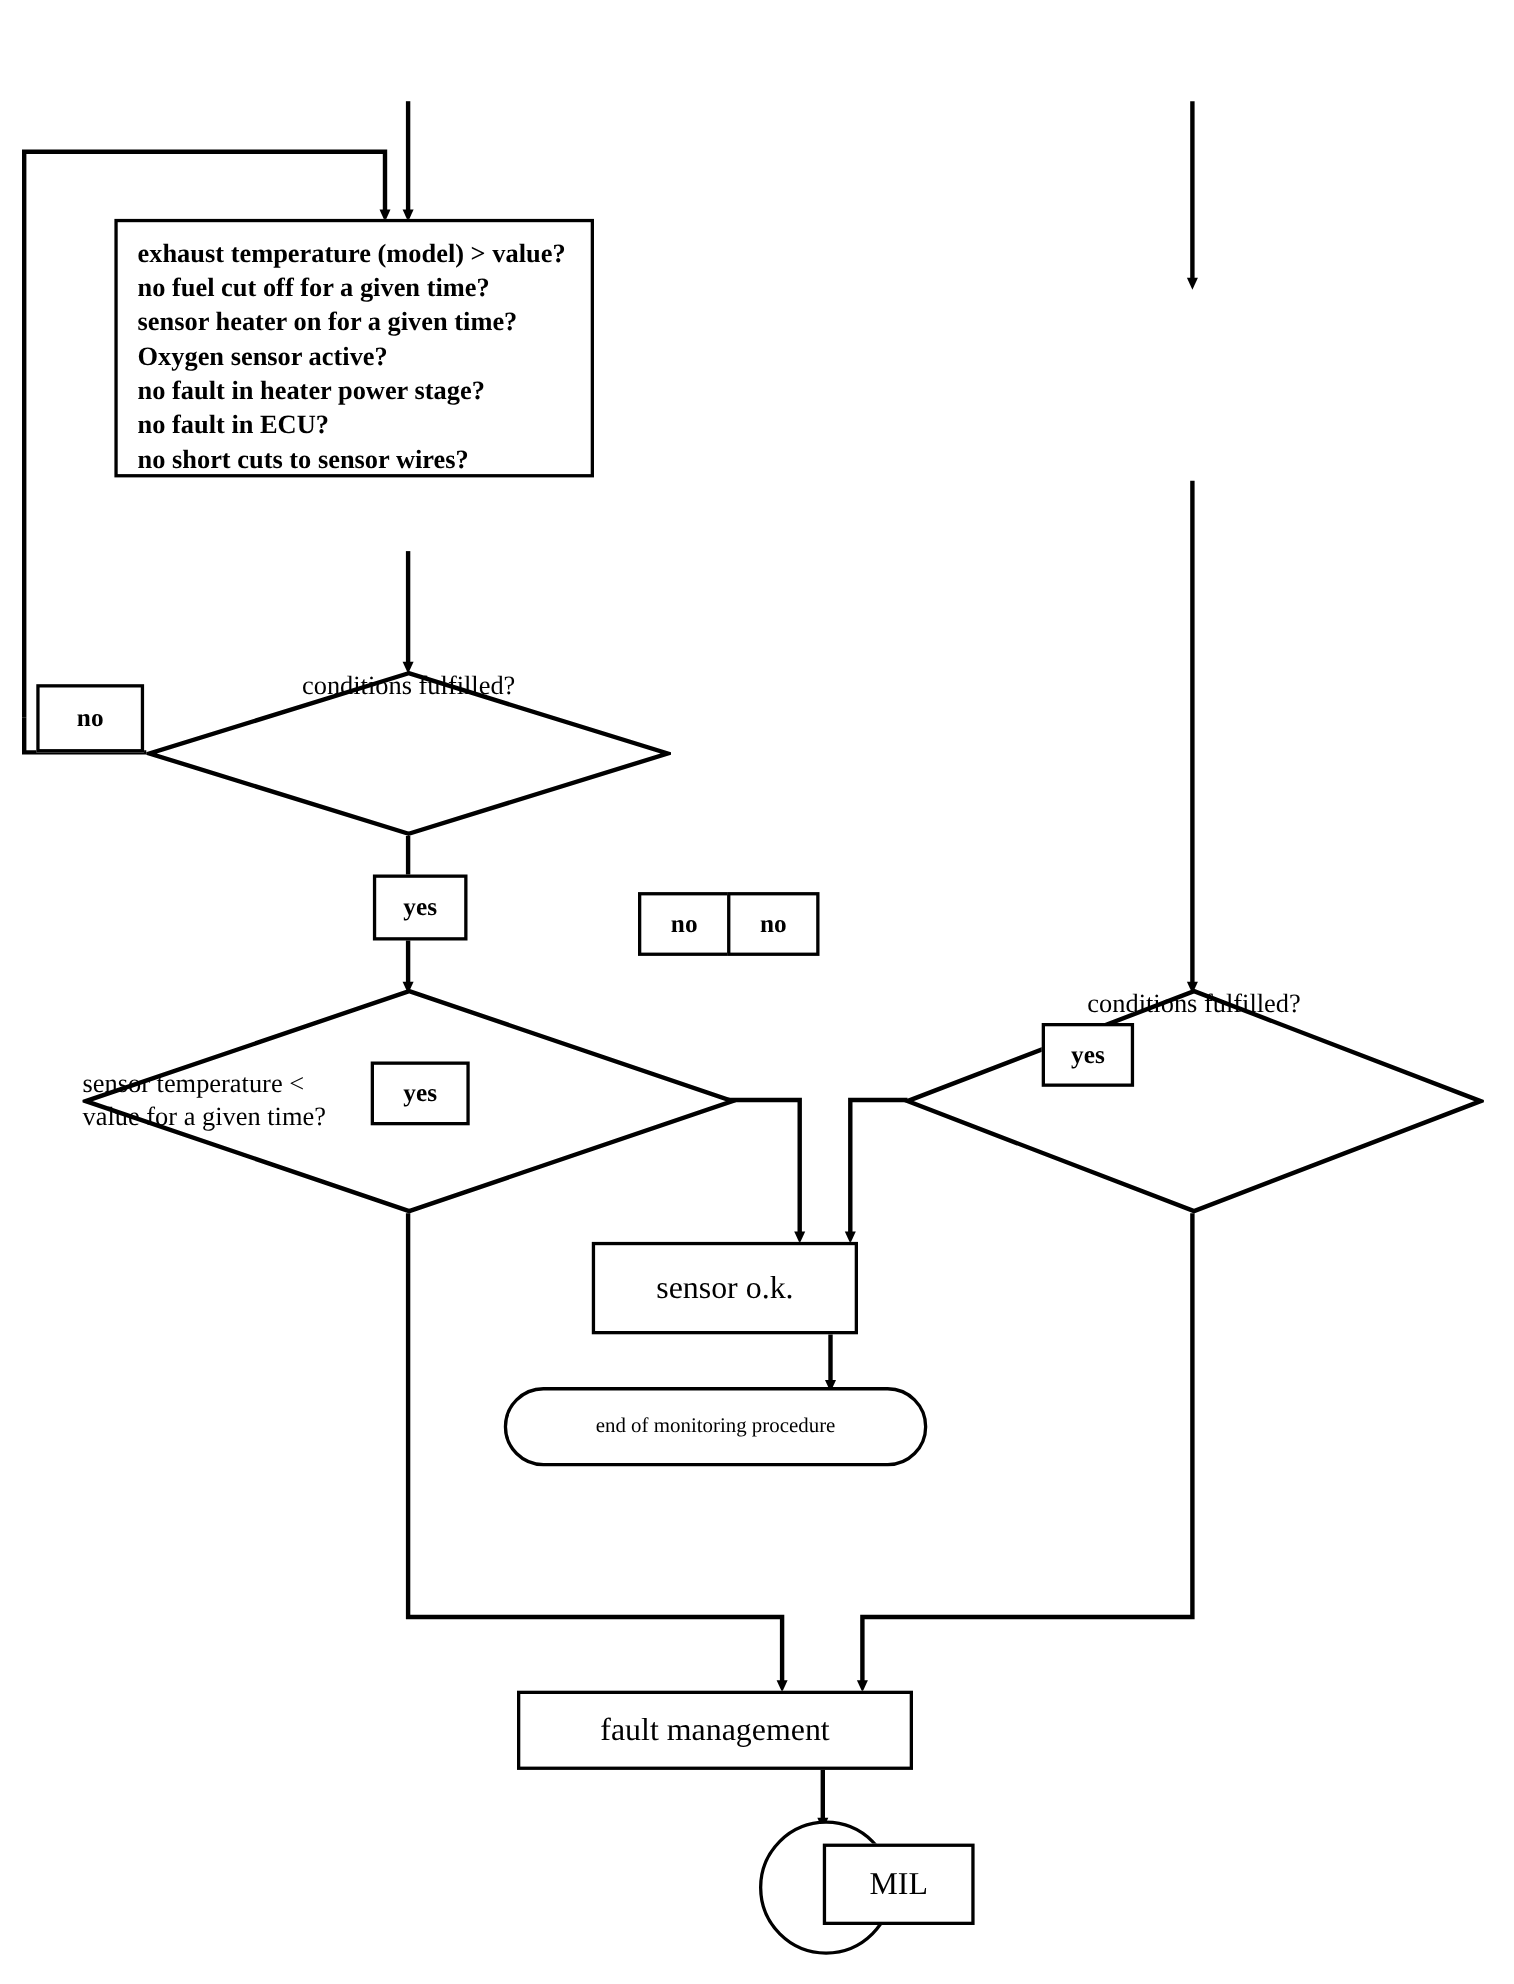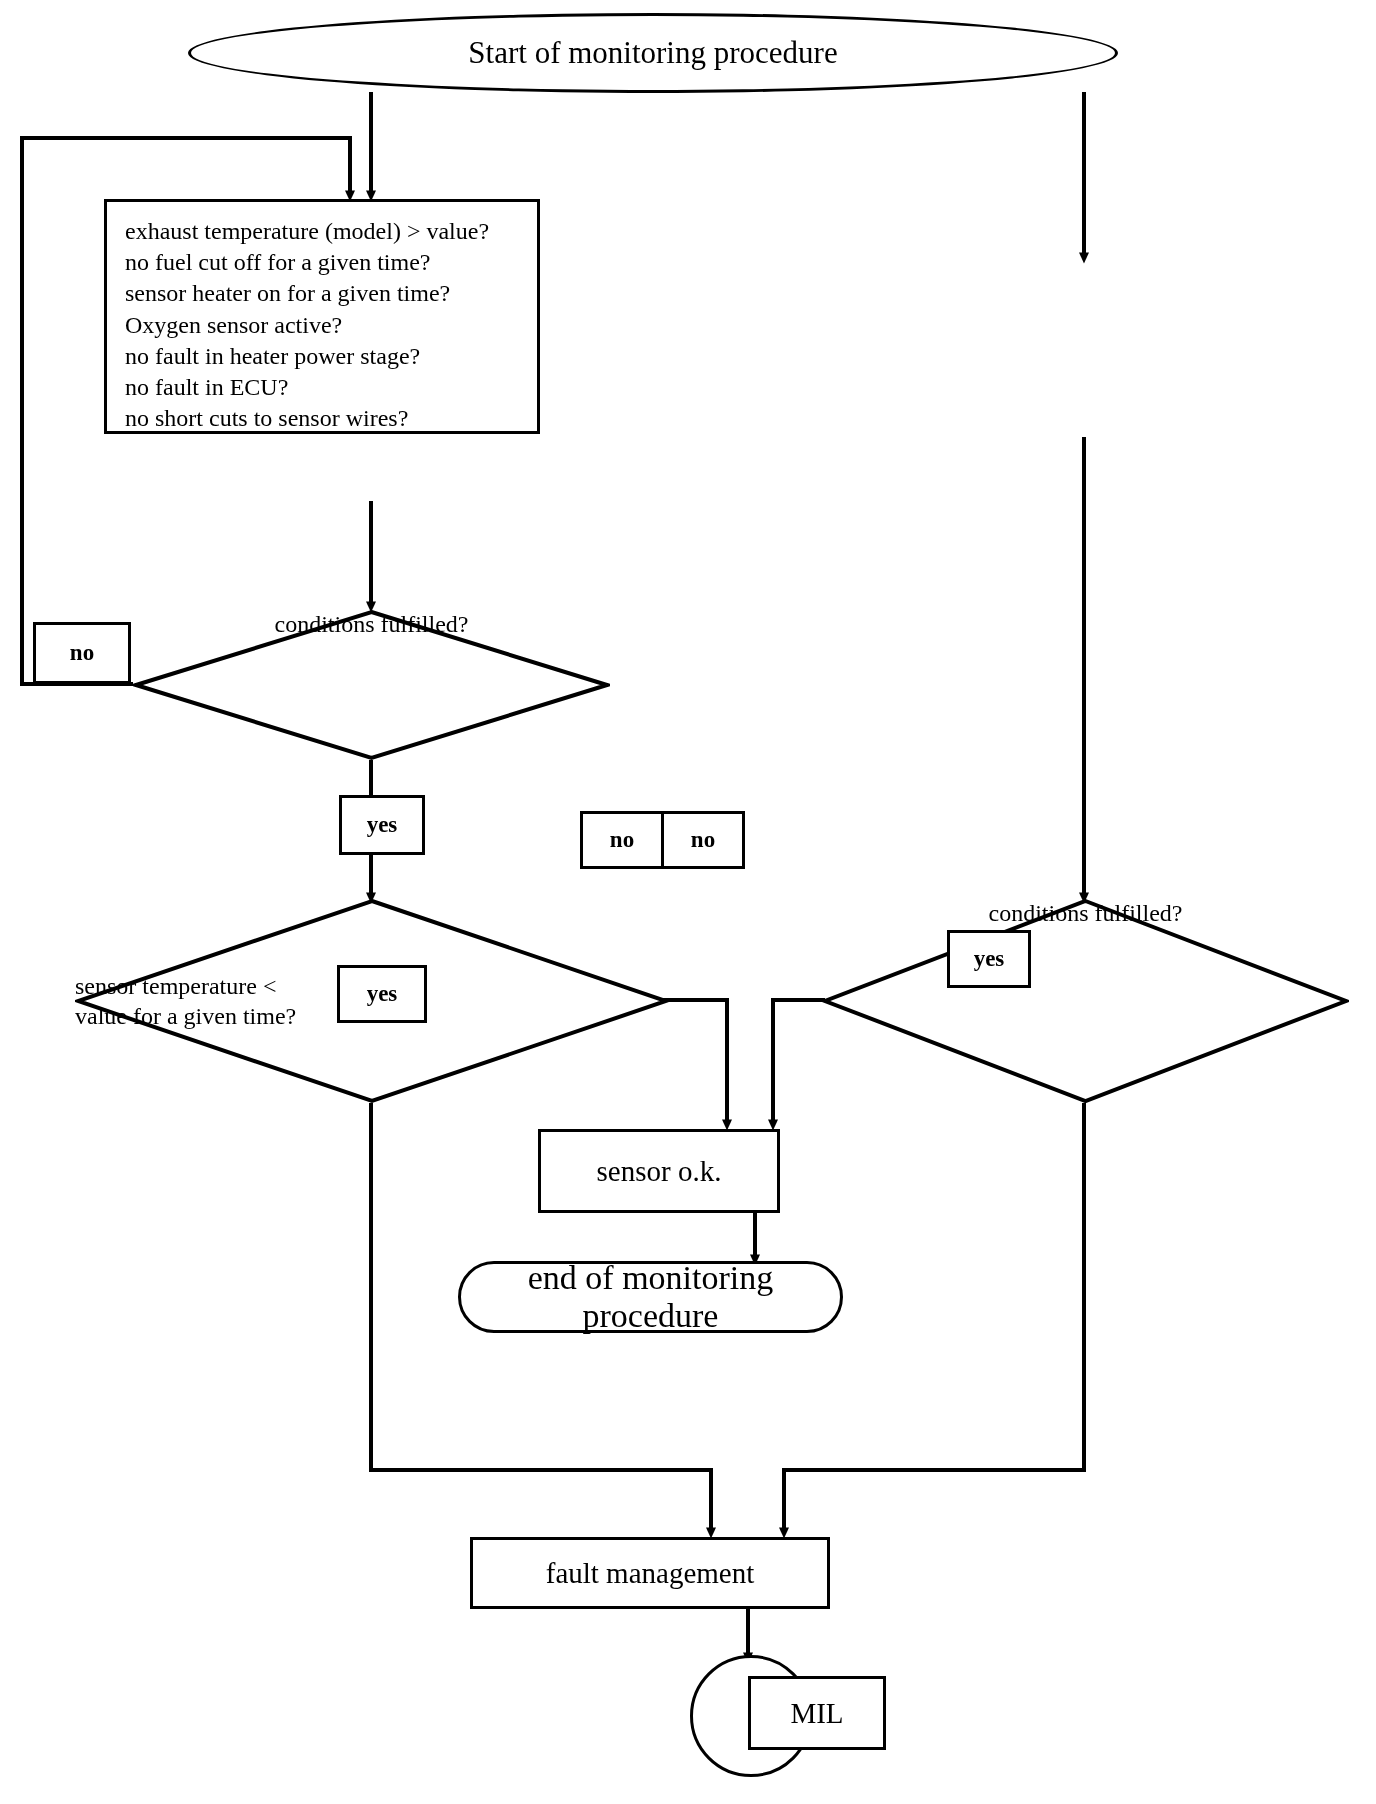--- a/index.html
+++ b/index.html
@@ -34,32 +34,33 @@
     text-align: center;
   }
   .rect { }
   .lines-box {
     align-items: flex-start;
     justify-content: flex-start;
     padding: 14px 18px;
     text-align: center;
     line-height: 1.30;
     font-size: 24px;
+    font-weight: bold;
   }
   .lines-box .ln { display: block; white-space: nowrap; }
   .stadium {
     border-radius: 40px;
   }
   .label-box {
     font-size: 23px;
     background: #ffffff;
     font-weight: bold;
   }
   .big-text { font-size: 29px; font-family: Liberation Serif, serif; }
-  .mid-text { font-size: 34px; }
+  .mid-text { font-size: 19px; }
   .title-text { font-size: 31px; }
 
   .diamond-wrap {
     position: absolute;
     display: block;
   }
   .diamond-wrap svg { position: absolute; left:0; top:0; }
   .diamond-label {
     position: absolute;
     left: 0; top: 0;
@@ -116,23 +117,20 @@
 
       <path d="M1084,1103 L1084,1470 L784,1470 L784,1533" marker-end="url(#arrow)"></path>
 
       <path d="M748,1609 L748,1658" marker-end="url(#arrow)"></path>
 
       <path d="M714,1679 L782,1747"></path>
       <path d="M782,1679 L714,1747"></path>
     </g>
   </svg>
 
-  <div class="node stadium title-text" style="left:188px; top:13px; width:930px; height:80px; border-radius:50%/50%;">
-    <span>Start of monitoring procedure</span>
-  </div>
 
   <div class="node rect lines-box" style="left:104px; top:199px; width:436px; height:235px; flex-direction:column;">
     <span class="ln">exhaust temperature (model) &gt; value?</span>
     <span class="ln">no fuel cut off for a given time?</span>
     <span class="ln">sensor heater on for a given time?</span>
     <span class="ln">Oxygen sensor active?</span>
     <span class="ln">no fault in heater power stage?</span>
     <span class="ln">no fault in ECU?</span>
     <span class="ln">no short cuts to sensor wires?</span>
   </div>

